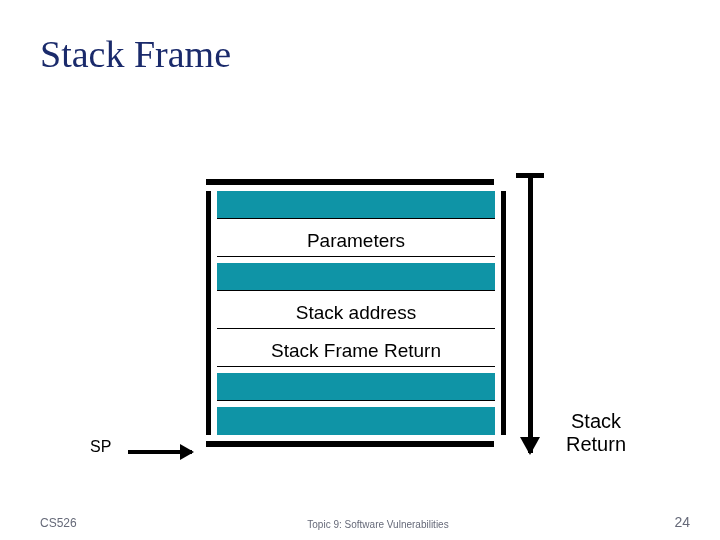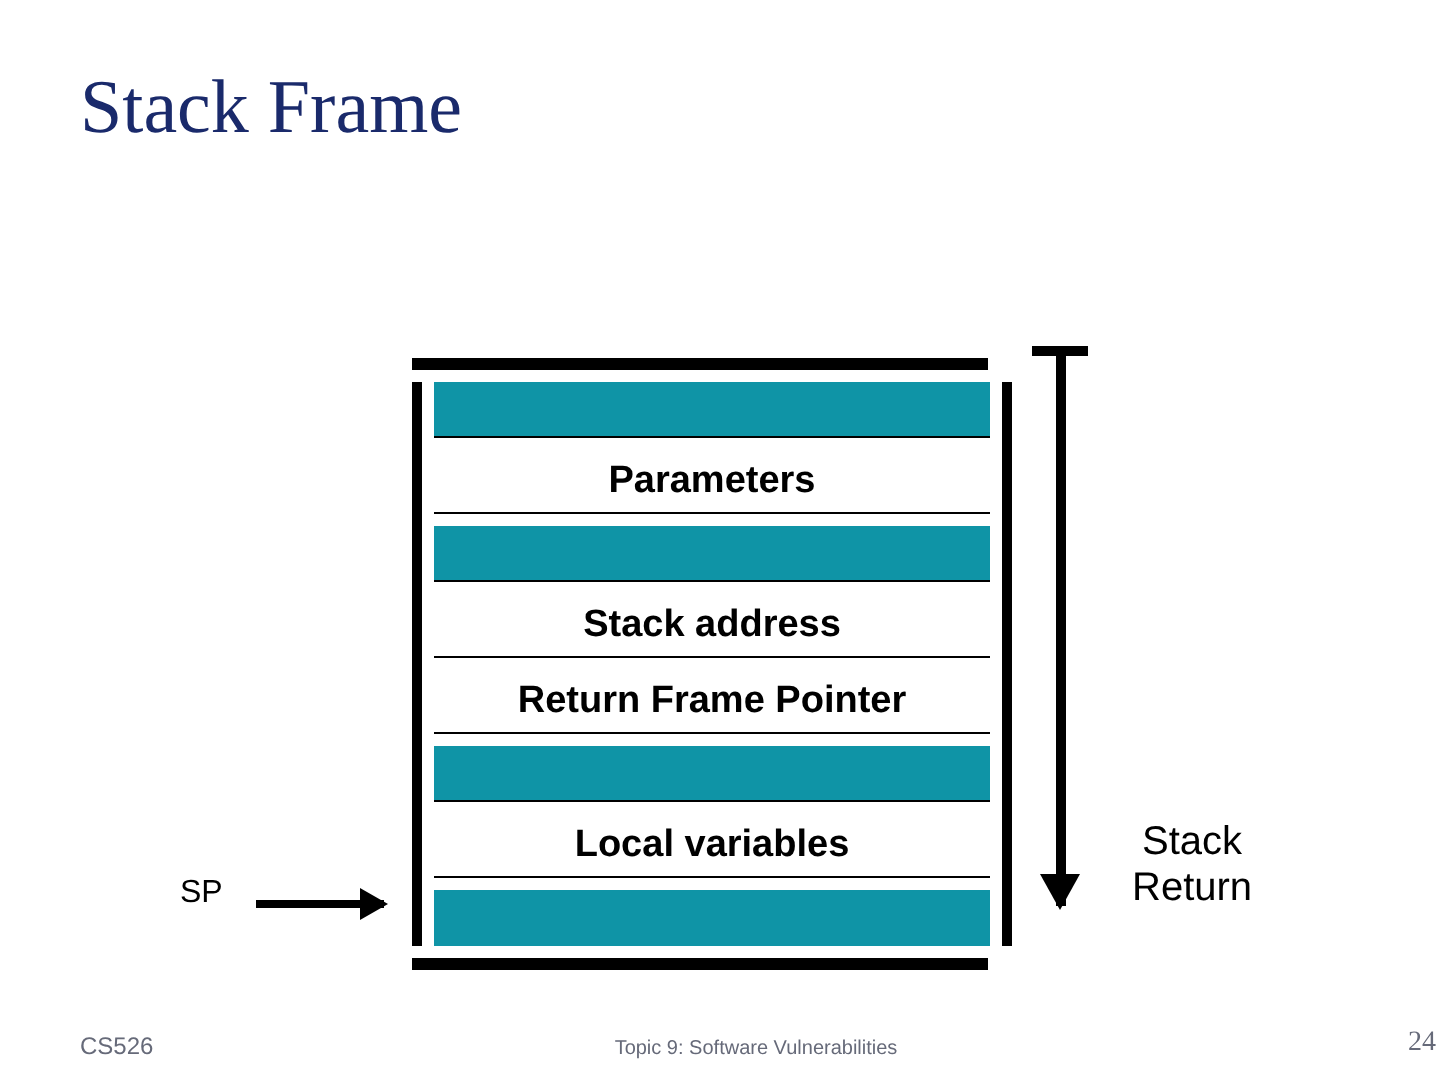--- a/index.html
+++ b/index.html
@@ -18,21 +18,20 @@
     font-size: 38px;
     color: #1a2a6b;
     font-weight: normal;
   }
   .diagram-area {
     position: absolute;
     top: 155px;
     left: 182px;
     width: 300px;
     height: 290px;
-    font-weight: bold;
   }
   .frame-container {
     width: 300px;
     border-left: 5px solid #000;
     border-right: 5px solid #000;
   }
   .blank-row {
     height: 28px;
     background: #0f94a6;
     border-bottom: 1px solid #000;
@@ -134,41 +133,40 @@
     left: 0;
     width: 720px;
     text-align: center;
     font-family: Arial, sans-serif;
     font-size: 10px;
     color: #666a79;
   }
   .footer-right {
     position: absolute;
     bottom: 16px;
-    right: 8px;
-    font-family: Liberation Serif, serif;
+    right: 36px;
+    font-family: Liberation Sans, sans-serif;
     font-size: 14px;
     color: #666a79;
   }
 </style>
 </head>
 <body>
 
 <h1 class="title">Stack Frame</h1>
 
 <div class="diagram-area">
   <div class="top-bar"></div>
   <div class="frame-container">
     <div class="blank-row first"></div>
     <div class="label-row">Parameters</div>
     <div class="blank-row"></div>
     <div class="label-row">Stack address</div>
-    <div class="label-row">Return Frame Pointer</div>
+    <div class="label-row">Stack Frame Return</div>
     <div class="blank-row"></div>
-    <div class="label-row">Local variables</div>
     <div class="blank-row" style="border-bottom:0;"></div>
   </div>
   <div class="bottom-bar"></div>
 </div>
 
 <div class="sp-label">SP</div>
 <div class="sp-arrow"></div>
 
 <div class="growth-arrow-top"></div>
 <div class="growth-arrow"></div>

